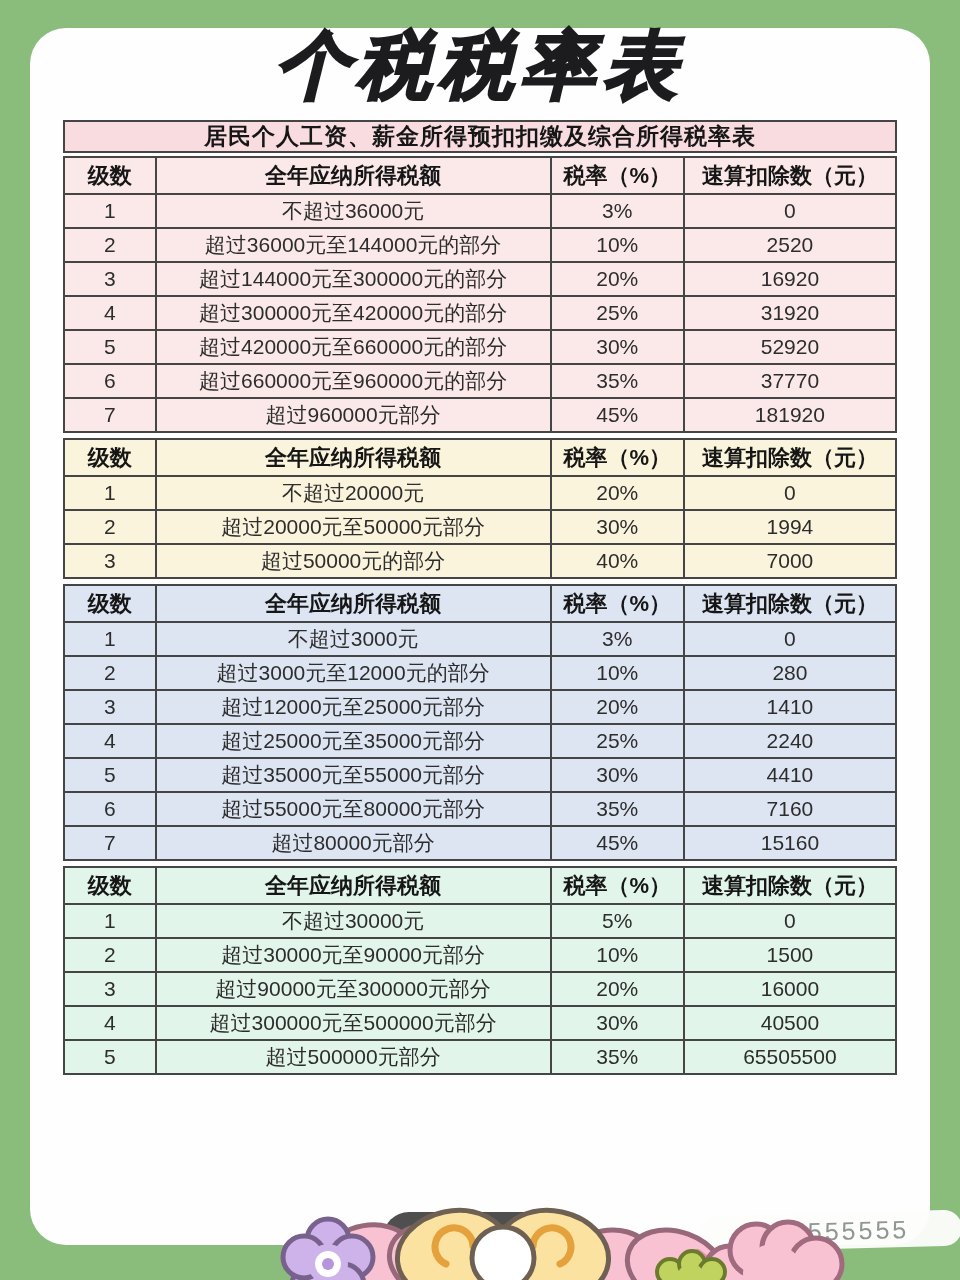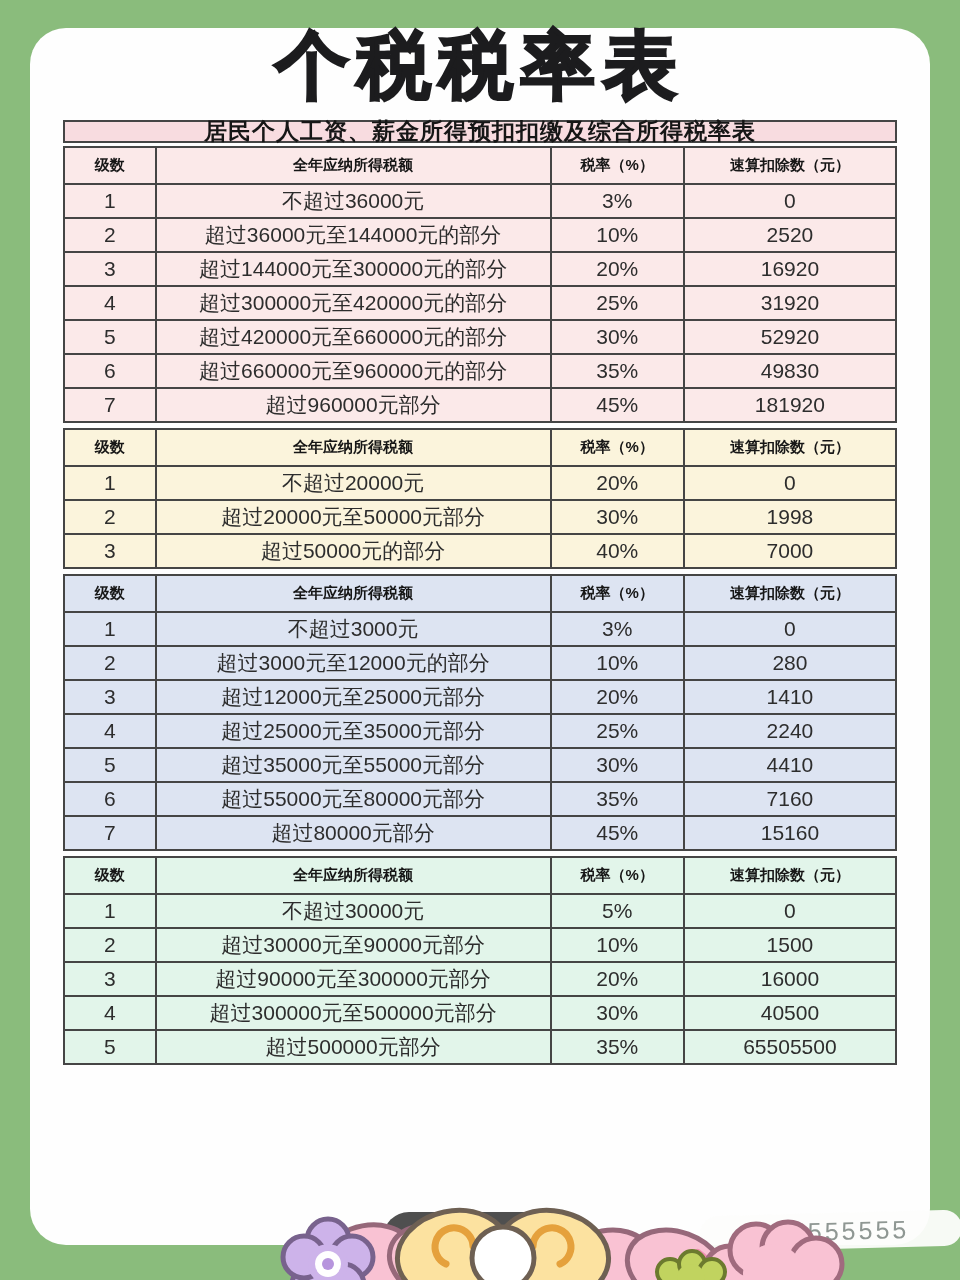--- a/index.html
+++ b/index.html
@@ -14,50 +14,50 @@
     background:#fefefe; border-radius:36px;
   }
   .main-title {
     height:120px; display:flex; align-items:center; justify-content:center;
     font-size:74px; font-weight:900; letter-spacing:8px; color:#1c1c1e;
     -webkit-text-stroke:2.5px #1c1c1e; padding-top:14px;
   }
   .tables { width:834px; margin:0 auto; }
   section.sec { margin-bottom:5px; }
   .band {
-    height:23px; border:2px solid #454545; background:var(--band,#eee);
+    height:33px; border:2px solid #454545; background:var(--band,#eee);
     display:flex; align-items:center; justify-content:center;
     font-size:23px; font-weight:bold; color:#161616; letter-spacing:1px;
     margin-bottom:3px;
   }
   table.grid { width:100%; border-collapse:collapse; table-layout:fixed; }
   table.grid th, table.grid td {
     border:2px solid #454545; background:var(--row,#fff);
     text-align:center; vertical-align:middle; overflow:hidden; white-space:nowrap;
   }
-  table.grid th { height:37px; font-size:15px; font-weight:bold; color:#161616; }
+  table.grid th { height:37px; font-size:22px; font-weight:bold; color:#161616; }
   table.grid td { height:34px; font-size:21px; font-weight:400; color:#2d2d2d; }
   col.c-level { width:11%; } col.c-income { width:47.5%; }
   col.c-rate { width:16%; } col.c-deduct { width:25.5%; }
 
   .watermark-blob {
     position:absolute; left:700px; top:1213px; width:262px; height:36px;
     background:rgba(253,253,252,.95); border-radius:18px;
     transform:rotate(-1.5deg);
     display:flex; align-items:center; justify-content:flex-start; padding-left:74px;
     font-size:25px; color:#8f9793; letter-spacing:3px;
   }
   .deco { position:absolute; left:268px; top:1206px; }
 </style>
 </head>
 <body style="background: rgb(138, 188, 124);">
 
 <div class="card" style="background: rgb(254, 254, 254);"></div>
 
-<h1 class="main-title" style="position:relative;">个税税率表</h1>
+<h1 class="main-title" style="position:relative;font-style:italic;">个税税率表</h1>
 
 <div class="tables" style="position:relative;">
 
   <section class="sec" style="--band: #f8dce0; --row: #fbe9e9;">
     <div class="band">居民个人工资、薪金所得预扣扣缴及综合所得税率表</div>
     <table class="grid">
       <colgroup>
           <col class="c-level">
           <col class="c-income">
           <col class="c-rate">
@@ -97,21 +97,21 @@
       <tr>
         <td>5</td>
         <td>超过420000元至660000元的部分</td>
         <td>30%</td>
         <td>52920</td>
       </tr>
       <tr>
         <td>6</td>
         <td>超过660000元至960000元的部分</td>
         <td>35%</td>
-        <td>49830</td>
+        <td>37770</td>
       </tr>
       <tr>
         <td>7</td>
         <td>超过960000元部分</td>
         <td>45%</td>
         <td>181920</td>
       </tr>
     </tbody>
       </table>
   </section>
@@ -134,21 +134,21 @@
       <tr>
         <td>1</td>
         <td>不超过20000元</td>
         <td>20%</td>
         <td>0</td>
       </tr>
       <tr>
         <td>2</td>
         <td>超过20000元至50000元部分</td>
         <td>30%</td>
-        <td>1998</td>
+        <td>1994</td>
       </tr>
       <tr>
         <td>3</td>
         <td>超过50000元的部分</td>
         <td>40%</td>
         <td>7000</td>
       </tr>
     </tbody>
       </table>
   </section>

